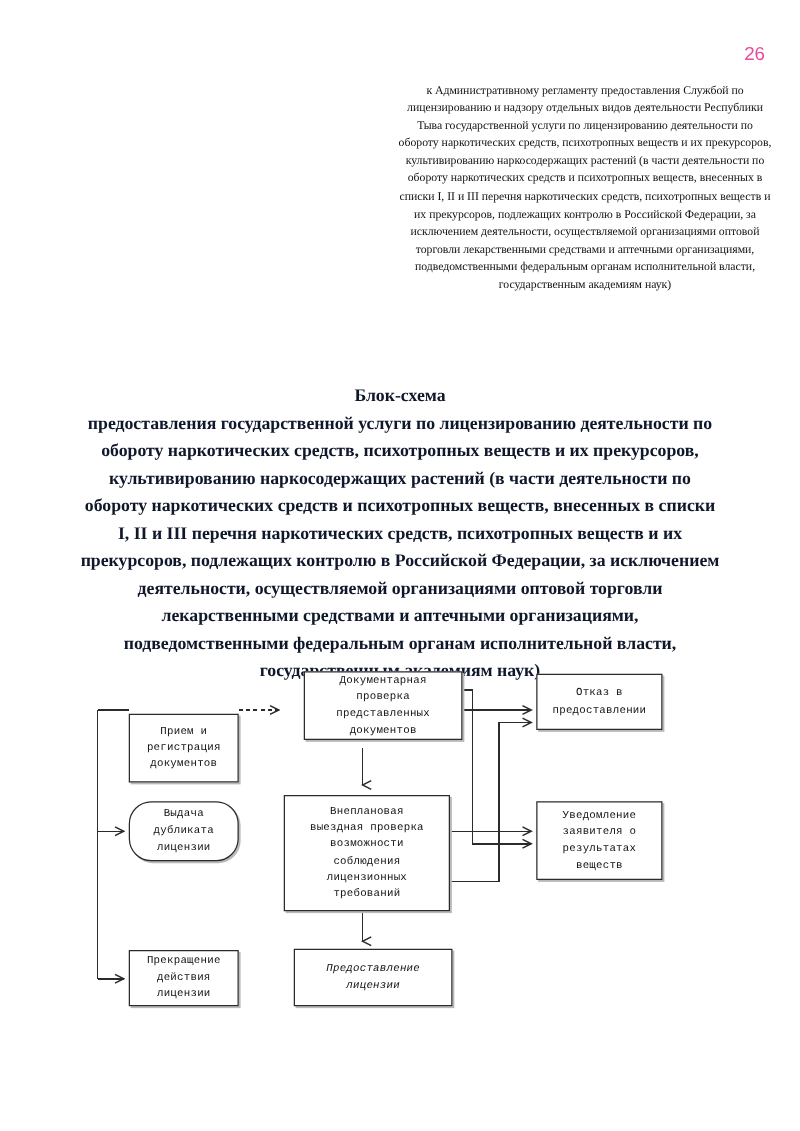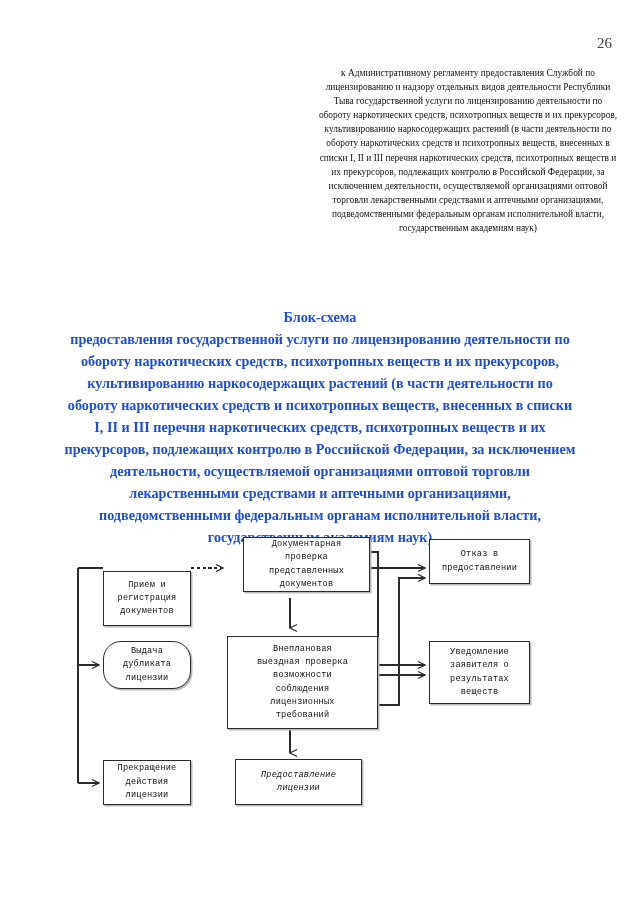--- a/index.html
+++ b/index.html
@@ -23,24 +23,24 @@
     width: 640px;
     height: 905px;
     background: #fff;
   }
 
   
   .page-number {
     position: absolute;
     right: 28px;
     top: 36px;
-    font-family: Liberation Serif, serif;
+    font-family: Liberation Sans, sans-serif;
     font-size: 15px;
     line-height: 1;
-    color: #404040;
+    color: #ec4899;
   }
 
   
   .appendix-block {
     position: absolute;
     left: 318px;
     top: 66px;
     width: 300px;
     text-align: center;
     font-family: "Liberation Serif", serif;
@@ -56,21 +56,21 @@
   .doc-title {
     position: absolute;
     left: 62px;
     top: 306px;
     width: 516px;
     text-align: center;
     font-family: "Liberation Serif", serif;
     font-weight: bold;
     font-size: 14.2px;
     line-height: 22px;
-    color: #1d4ed8;
+    color: #0f172a;
   }
   .doc-title .title-head {
     display: block;
   }
 
   
   .flowchart {
     position: absolute;
     left: 0;
     top: 0;
@@ -103,21 +103,21 @@
   }
   .node span { display: block; width: 100%; white-space: pre-line; }
 
   
   #node-priem      { left: 103px; top: 571px; width: 88px;  height: 55px; }
   #node-dublikat   { left: 103px; top: 641px; width: 88px;  height: 48px; border-radius: 18px; }
   #node-prekr      { left: 103px; top: 760px; width: 88px;  height: 45px; align-items: flex-end; }
 
   
   #node-dokproverka{ left: 227px; top: 537px; width: 127px; height: 55px; margin-left: 16px; }
-  #node-vnepl      { left: 227px; top: 636px; width: 151px; height: 93px; }
+  #node-vnepl      { left: 227px; top: 636px; width: 133px; height: 93px; }
   #node-predost    { left: 235px; top: 759px; width: 127px; height: 46px; font-style: italic; }
 
   
   #node-otkaz      { left: 429px; top: 539px; width: 101px; height: 45px; }
   #node-uvedom     { left: 429px; top: 641px; width: 101px; height: 63px; }
 </style>
 </head>
 <body>
 
 <div class="page">

